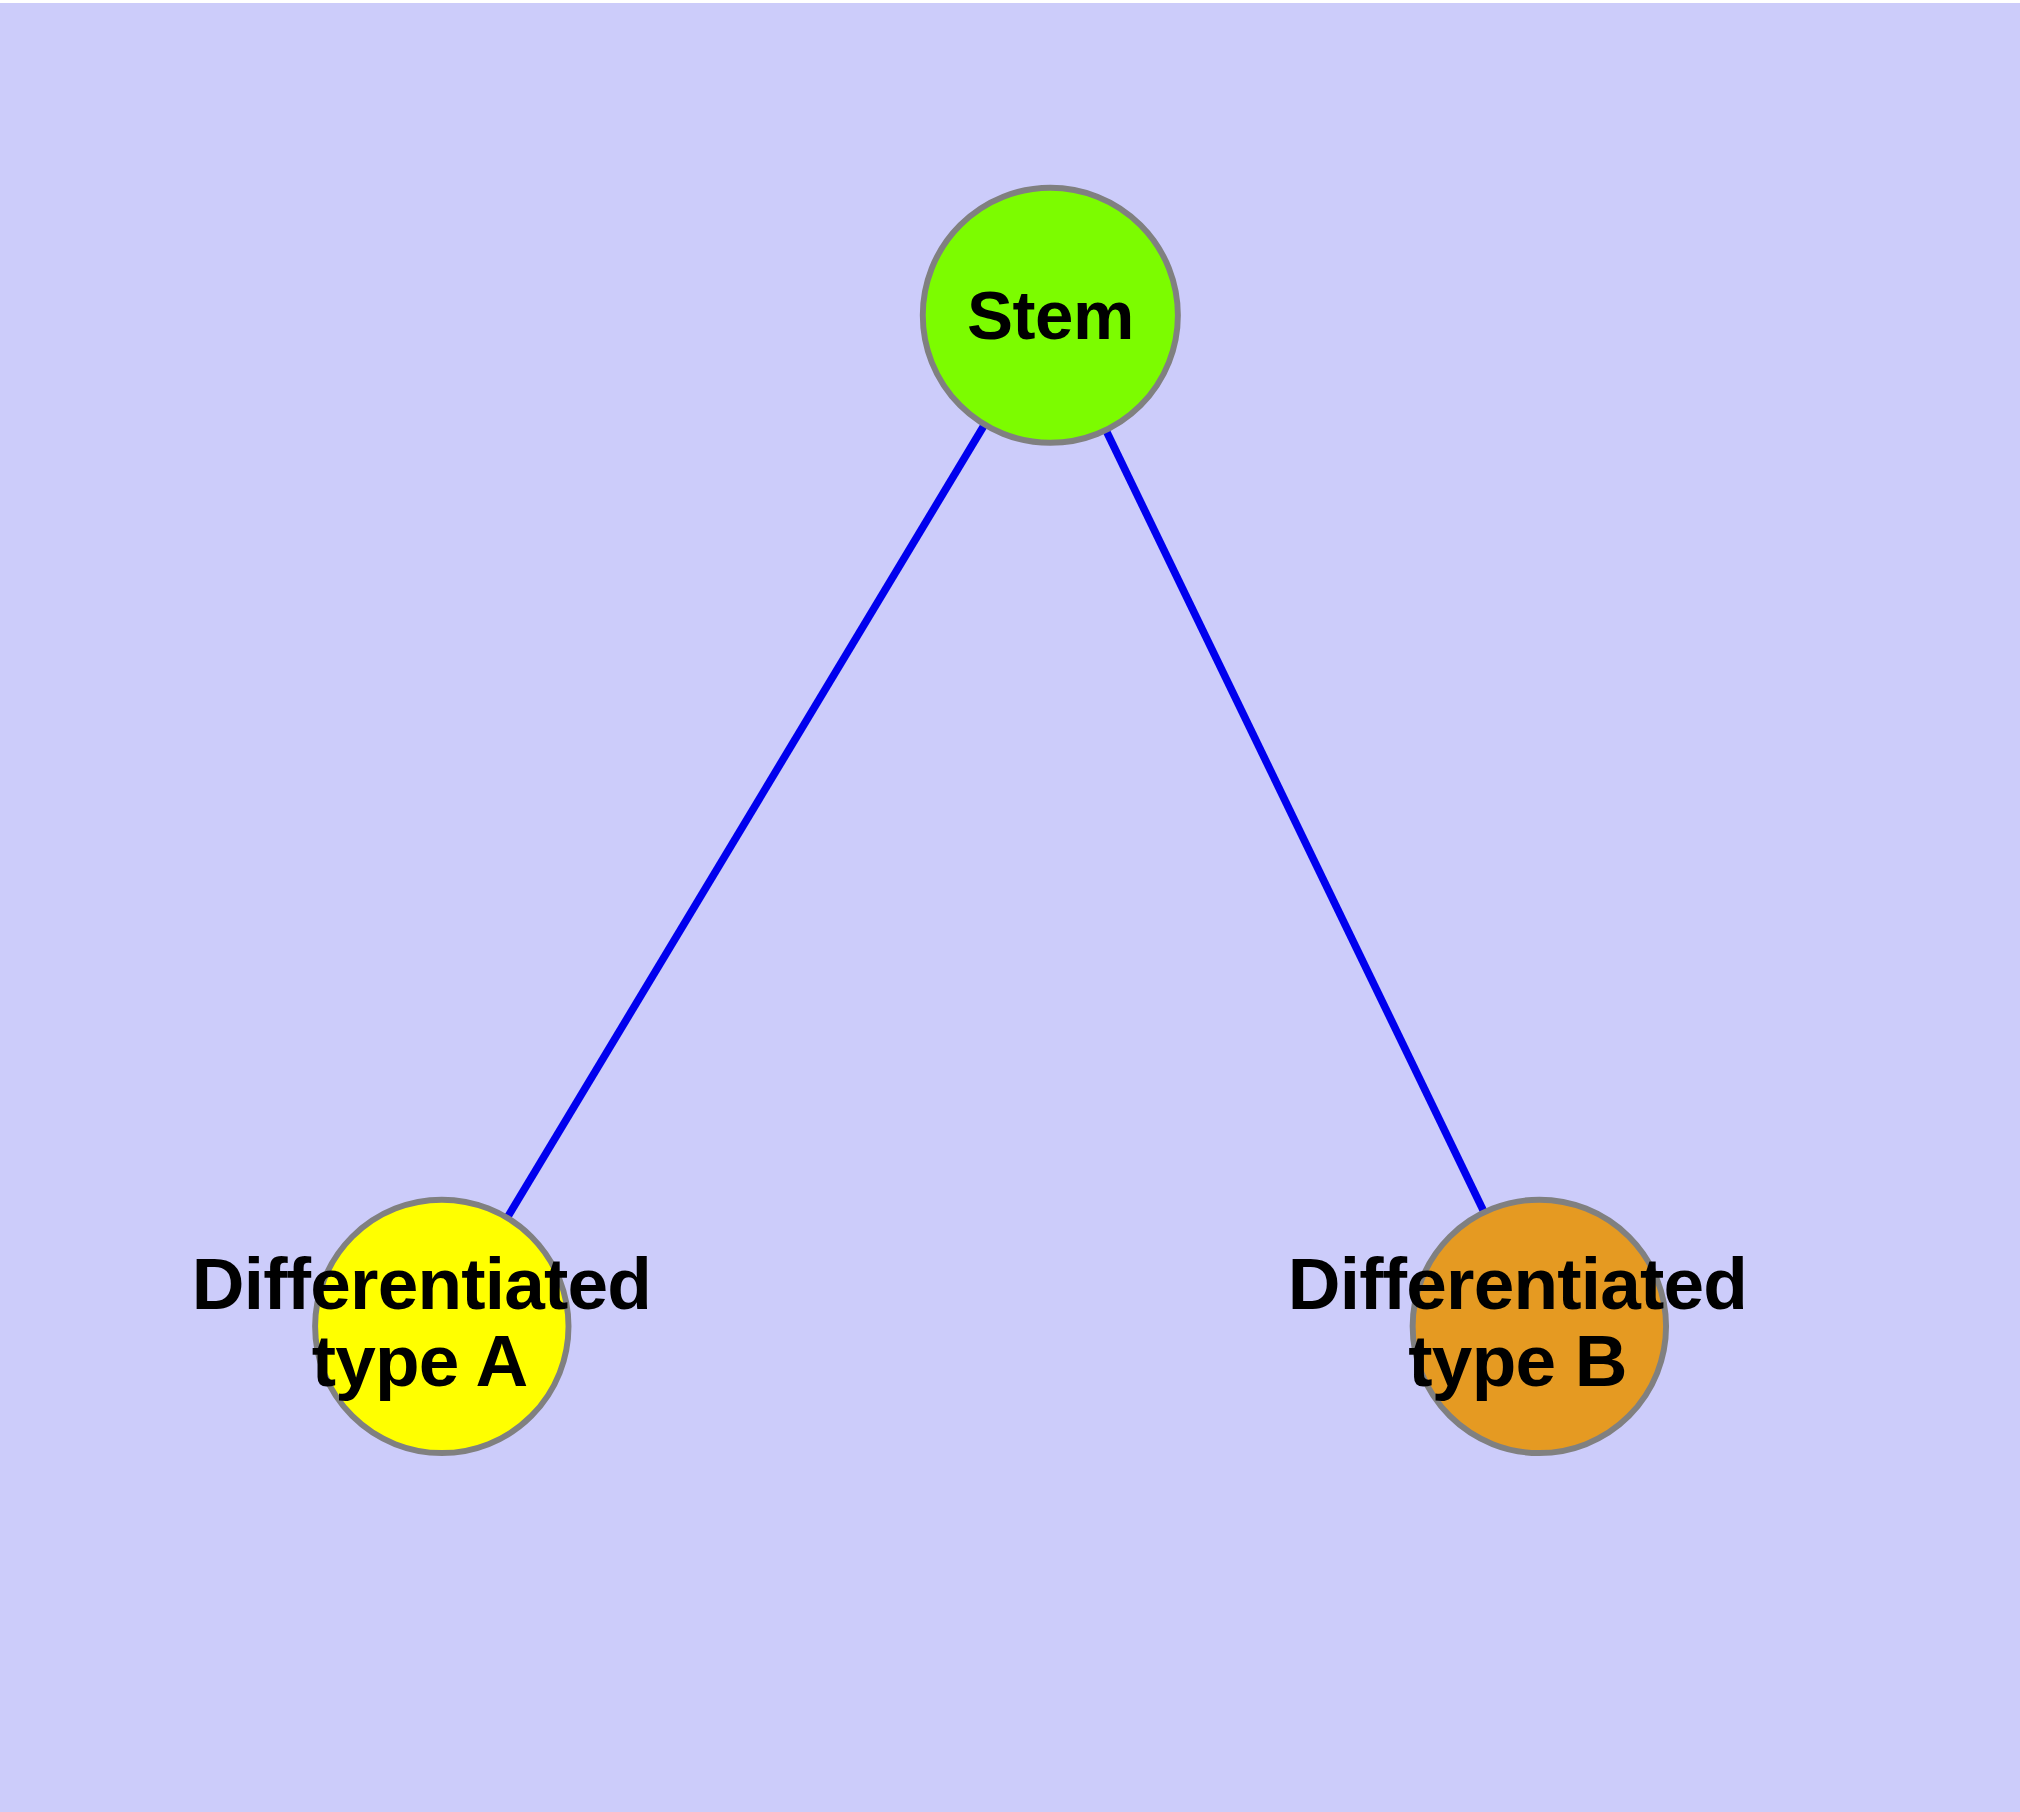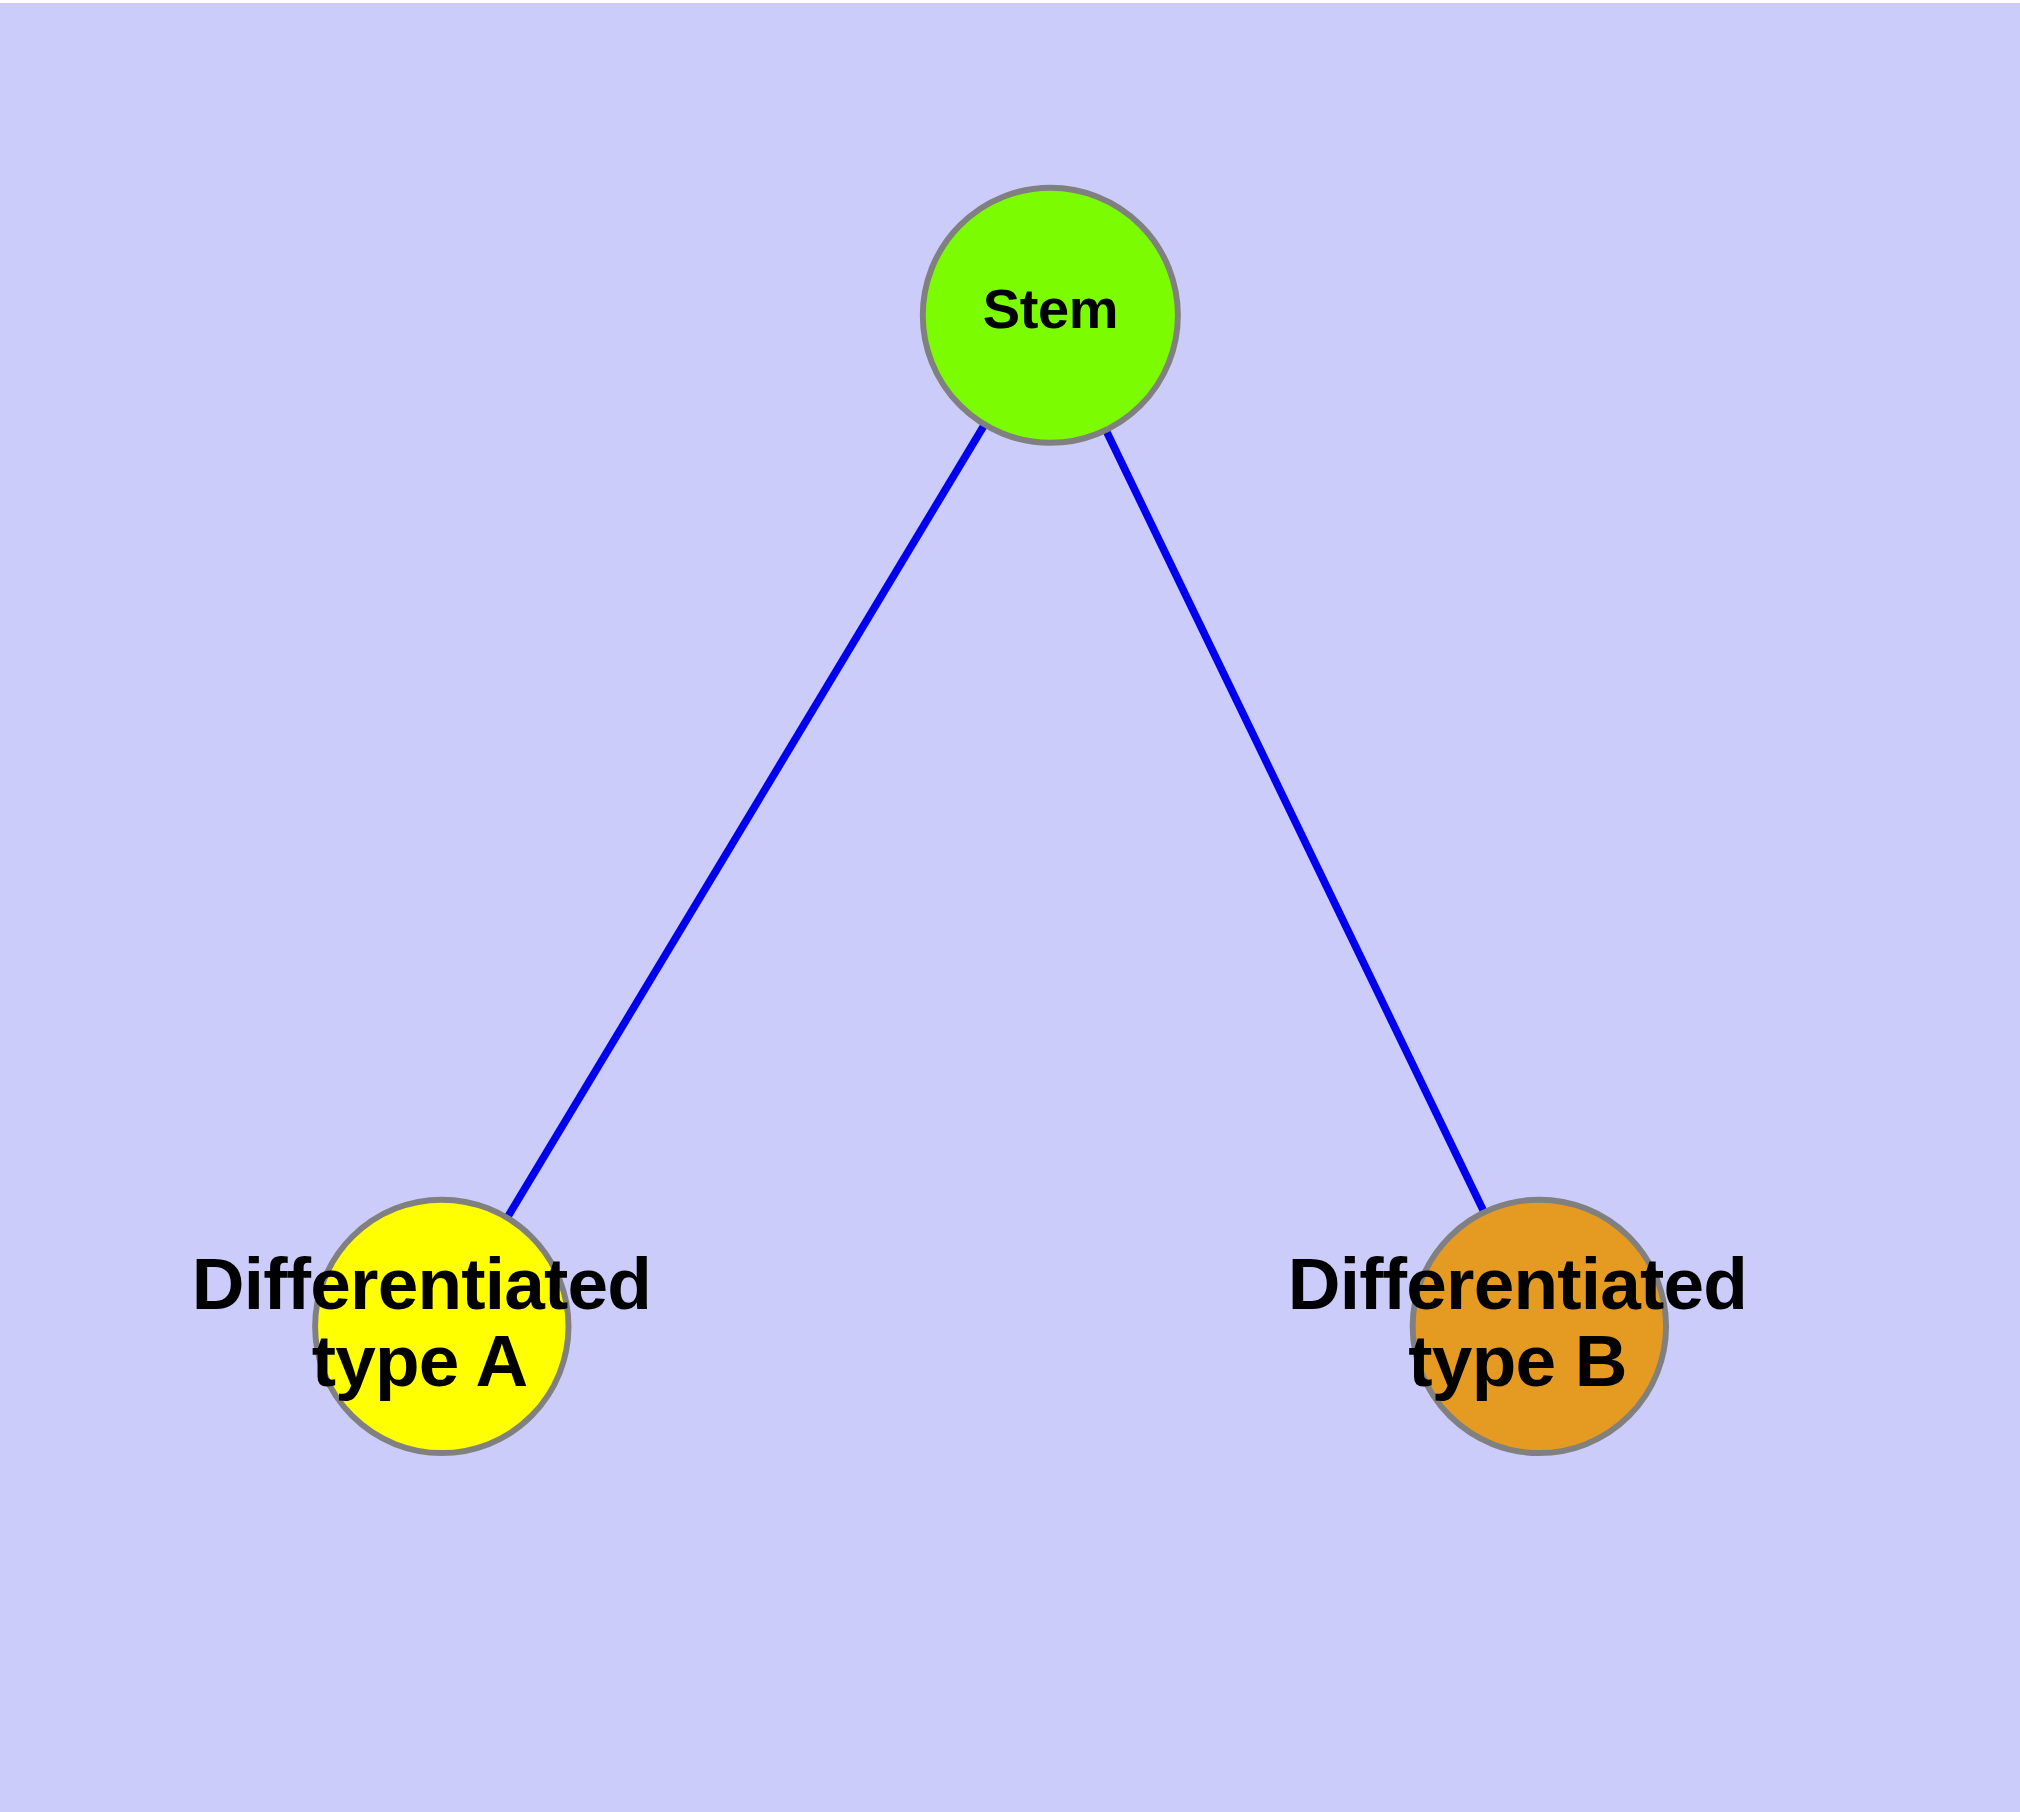--- a/index.html
+++ b/index.html
@@ -36,21 +36,21 @@
     position: absolute;
     text-align: center;
     font-weight: bold;
     color: #000000;
     line-height: 1.04;
     white-space: pre;
     pointer-events: none;
     -webkit-font-smoothing: antialiased;
   }
   .label-stem {
-    font-size: 56px;
+    font-size: 69px;
     letter-spacing: -0.4px;
   }
   .label-child {
     font-size: 73px;
     letter-spacing: -0.8px;
   }
 </style>
 </head>
 <body>
 

